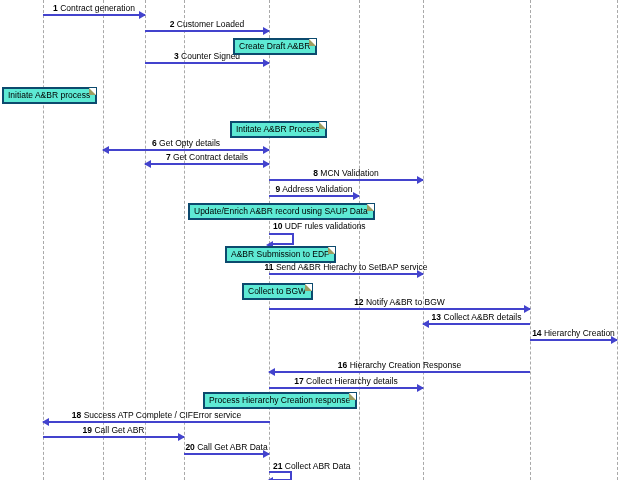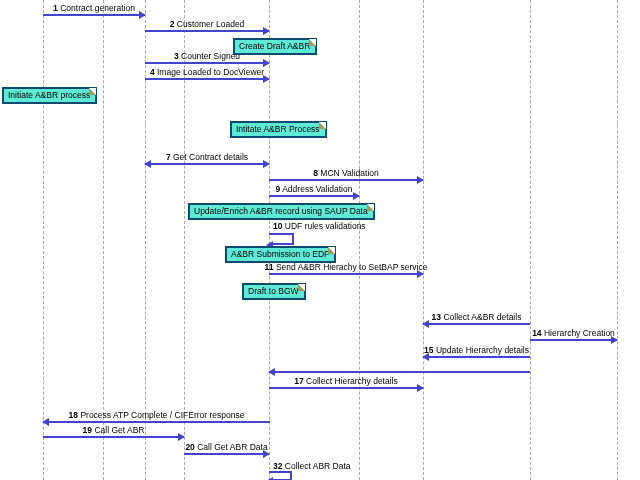--- a/index.html
+++ b/index.html
@@ -63,23 +63,23 @@
     <div class="arrow right"></div>
   </div>
   <div class="msg" style="left:145px;top:17px;width:124px">
     <div class="msg-label"><span class="num">2</span> <span>Customer Loaded</span></div>
     <div class="arrow right"></div>
   </div>
   <div class="msg" style="left:145px;top:49px;width:124px">
     <div class="msg-label"><span class="num">3</span> <span>Counter Signed</span></div>
     <div class="arrow right"></div>
   </div>
-  <div class="msg" style="left:145px;top:65px;width:124px">
-    <div class="msg-label"><span class="num">4</span> <span>Image Loaded to DocViewer</span></div>
-    <div class="arrow right"></div>
+  <div class="msg" style="left:103px;top:136px;width:166px">
+    <div class="msg-label"><span class="num">6</span> <span>Get Opty details</span></div>
+    <div class="arrow left right"></div>
   </div>
   <div class="msg" style="left:145px;top:150px;width:124px">
     <div class="msg-label"><span class="num">7</span> <span>Get Contract details</span></div>
     <div class="arrow left right"></div>
   </div>
   <div class="msg" style="left:269px;top:166px;width:154px">
     <div class="msg-label"><span class="num">8</span> <span>MCN Validation</span></div>
     <div class="arrow right"></div>
   </div>
   <div class="msg" style="left:269px;top:182px;width:90px">
@@ -87,55 +87,57 @@
     <div class="arrow right"></div>
   </div>
 
   <div class="self-label" style="left:273px;top:221px"><span class="num">10</span> <span>UDF rules validations</span></div>
   <div class="self-hook" style="left:269px;top:233px;width:23px;height:8px"></div>
 
   <div class="msg" style="left:269px;top:260px;width:154px">
     <div class="msg-label"><span class="num">11</span> <span>Send A&amp;BR Hierachy to SetBAP service</span></div>
     <div class="arrow right"></div>
   </div>
+  <div class="msg" style="left:269px;top:295px;width:261px">
+    <div class="msg-label"><span class="num">12</span> <span>Notify A&amp;BR to BGW</span></div>
+    <div class="arrow right"></div>
+  </div>
   <div class="msg" style="left:423px;top:310px;width:107px">
     <div class="msg-label"><span class="num">13</span> <span>Collect A&amp;BR details</span></div>
     <div class="arrow left"></div>
   </div>
   <div class="msg" style="left:530px;top:326px;width:87px">
     <div class="msg-label"><span class="num">14</span> <span>Hierarchy Creation</span></div>
     <div class="arrow right"></div>
   </div>
-  <div class="msg" style="left:423px;top:343px;width:107px">
-    <div class="msg-label"><span class="num">15</span> <span>Update Hierarchy details</span></div>
-    <div class="arrow left"></div>
-  </div>
   <div class="msg" style="left:269px;top:358px;width:261px">
+    <div class="msg-label"><span class="num">16</span> <span>Hierarchy Creation Response</span></div>
     <div class="arrow left"></div>
   </div>
   <div class="msg" style="left:269px;top:374px;width:154px">
     <div class="msg-label"><span class="num">17</span> <span>Collect Hierarchy details</span></div>
     <div class="arrow right"></div>
   </div>
   <div class="msg" style="left:43px;top:408px;width:227px">
-    <div class="msg-label"><span class="num">18</span> <span>Process ATP Complete / CIFError response</span></div>
+    <div class="msg-label"><span class="num">18</span> <span>Success ATP Complete / CIFError service</span></div>
     <div class="arrow left"></div>
   </div>
   <div class="msg" style="left:43px;top:423px;width:141px">
     <div class="msg-label"><span class="num">19</span> <span>Call Get ABR</span></div>
     <div class="arrow right"></div>
   </div>
   <div class="msg" style="left:184px;top:440px;width:85px">
     <div class="msg-label"><span class="num">20</span> <span>Call Get ABR  Data</span></div>
     <div class="arrow right"></div>
   </div>
 
-  <div class="self-label" style="left:273px;top:461px"><span class="num">32</span> <span>Collect ABR Data</span></div>
+  <div class="self-label" style="left:273px;top:461px"><span class="num">21</span> <span>Collect ABR Data</span></div>
   <div class="self-hook" style="left:269px;top:471px;width:21px;height:6px"></div>
 
   <div class="note" style="left:233px;top:38px">Create Draft A&amp;BR</div>
   <div class="note" style="left:2px;top:87px">Initiate A&amp;BR process</div>
   <div class="note" style="left:230px;top:121px">Intitate A&amp;BR Process</div>
   <div class="note" style="left:188px;top:203px">Update/Enrich A&amp;BR record using SAUP Data</div>
   <div class="note" style="left:225px;top:246px">A&amp;BR Submission to EDF</div>
-  <div class="note" style="left:242px;top:283px">Draft to BGW</div>
+  <div class="note" style="left:242px;top:283px">Collect to BGW</div>
+  <div class="note" style="left:203px;top:392px">Process Hierarchy Creation response</div>
 
 </div>
 
 </body></html>

